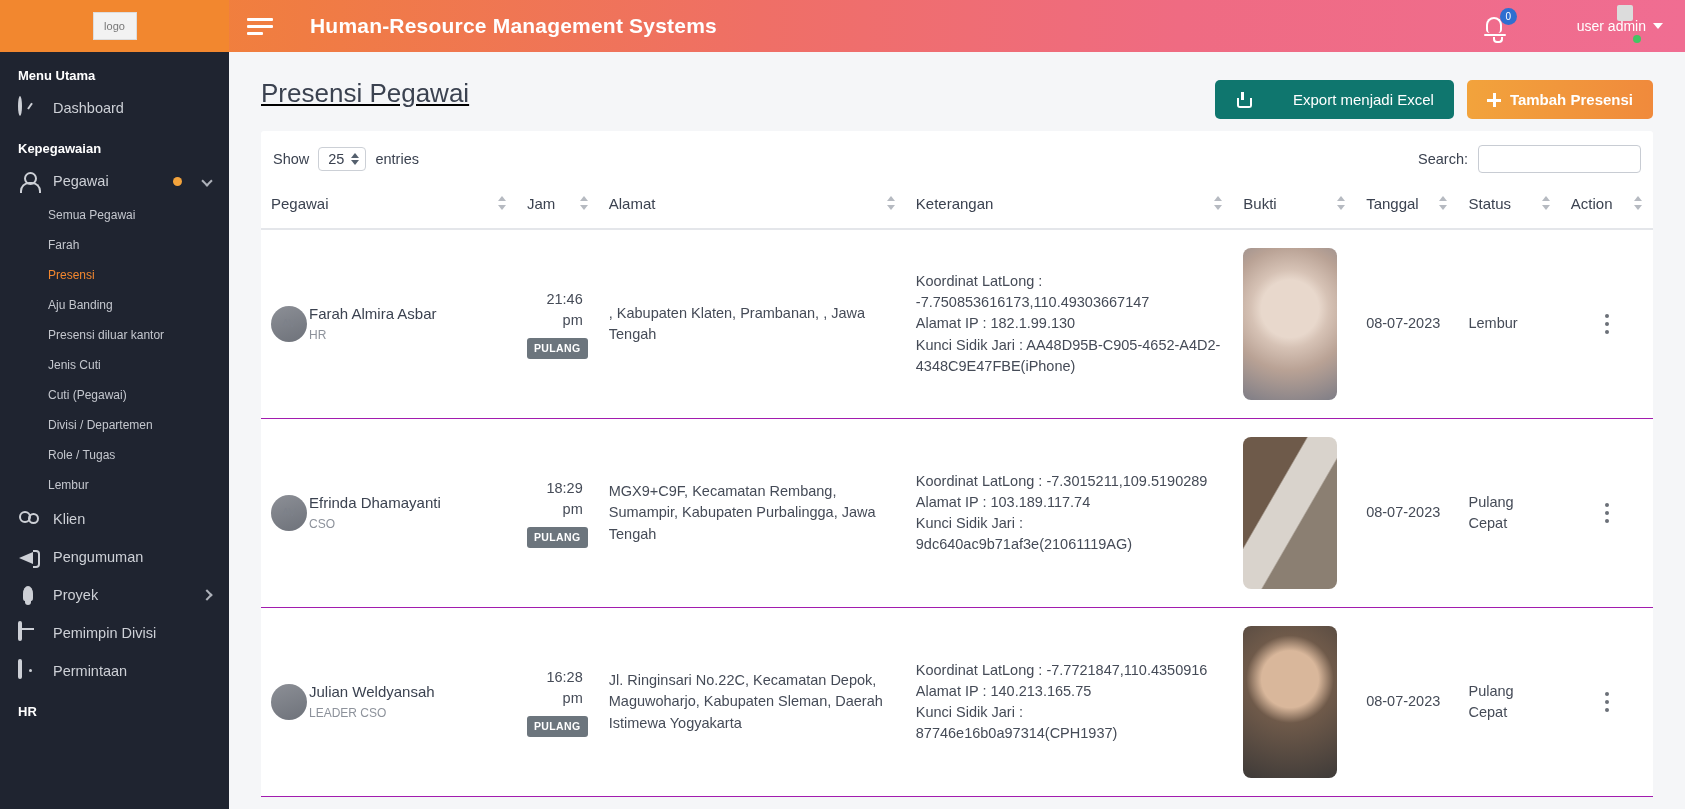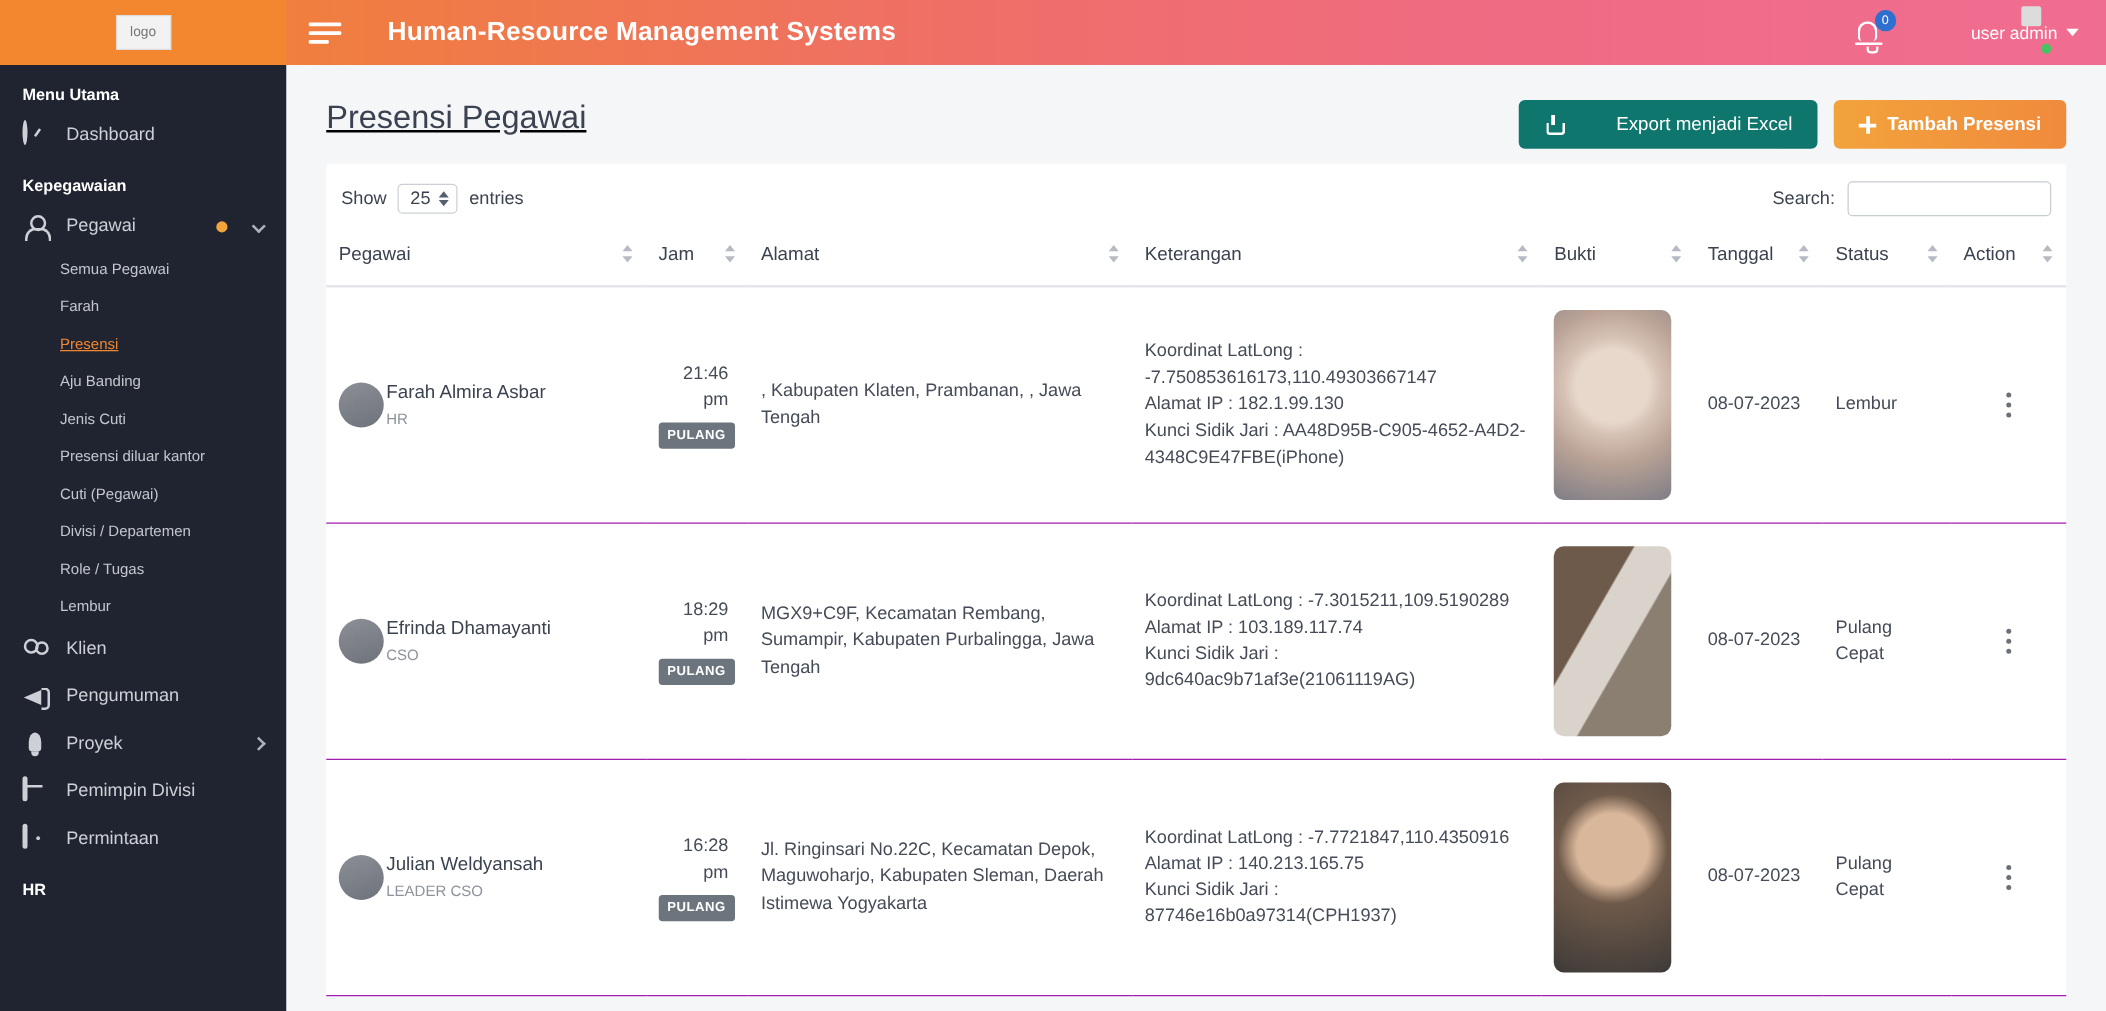--- a/index.html
+++ b/index.html
@@ -99,21 +99,21 @@
   .menu-heading.sub { padding-top: 14px; }
   .menu-item {
     display: flex; align-items: center; gap: 13px;
     padding: 9px 18px; font-size: 14.5px; color: #cdd0d6; cursor: pointer;
     position: relative;
   }
   .menu-item .ic { width: 22px; height: 20px; flex: 0 0 22px; position: relative; }
   .sub-item {
     padding: 8px 18px 8px 48px; font-size: 12px; color: #c4c7ce; cursor: pointer;
   }
-  .sub-item.active { color: #f2872f; text-decoration: underline; }
+  .sub-item.active { color: #f2872f; }
   .orange-dot {
     width: 9px; height: 9px; background: #f2a33c; border-radius: 50%;
     margin-left: auto;
   }
   .chev {
     width: 8px; height: 8px; border-right: 2px solid #aeb2ba; border-bottom: 2px solid #aeb2ba;
     transform: rotate(45deg); margin-left: 8px;
   }
   .chev.right { transform: rotate(-45deg); margin-left: auto; }
 
@@ -274,22 +274,22 @@
     <span class="ic"><span class="ic-person"></span></span>
     <span>Pegawai</span>
     <span class="orange-dot"></span>
     <span class="chev"></span>
   </div>
 
   <div class="sub-item">Semua Pegawai</div>
   <div class="sub-item">Farah</div>
   <div class="sub-item active">Presensi</div>
   <div class="sub-item">Aju Banding</div>
+  <div class="sub-item">Presensi diluar kantor</div>
   <div class="sub-item">Jenis Cuti</div>
-  <div class="sub-item">Presensi diluar kantor</div>
   <div class="sub-item">Cuti (Pegawai)</div>
   <div class="sub-item">Divisi / Departemen</div>
   <div class="sub-item">Role / Tugas</div>
   <div class="sub-item">Lembur</div>
 
   <div class="menu-item">
     <span class="ic"><span class="ic-group"></span></span>
     <span>Klien</span>
   </div>
   <div class="menu-item">

